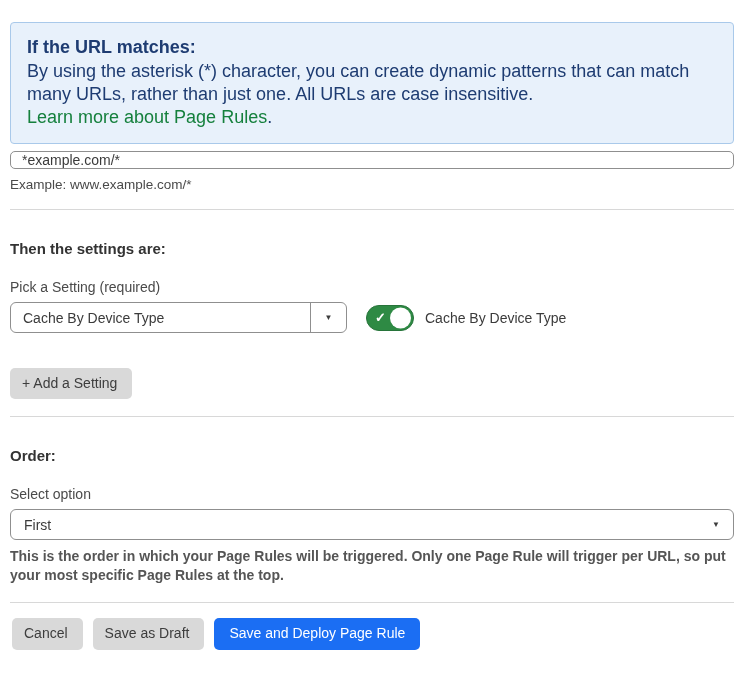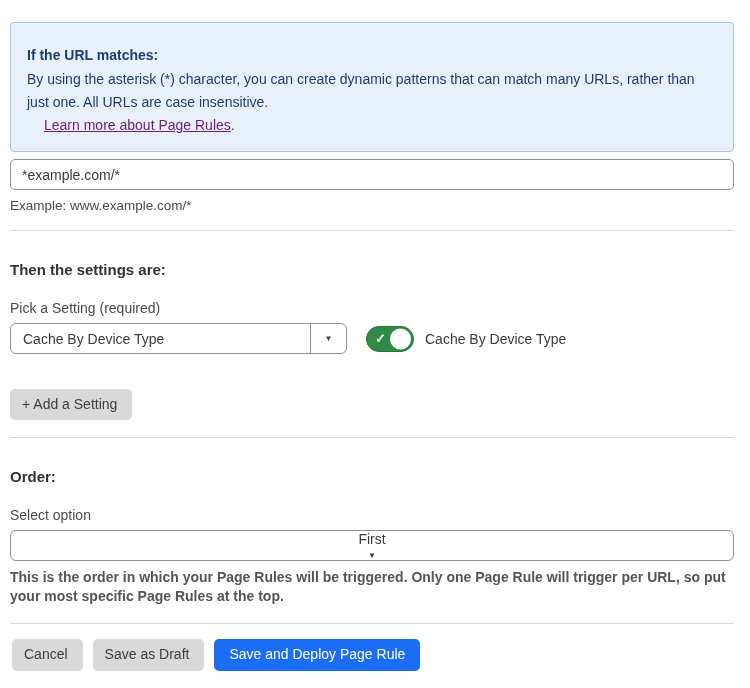--- a/index.html
+++ b/index.html
@@ -19,44 +19,42 @@
     letter-spacing: 0.1px;
     margin-top: 2px;
   }
 
   
   .info-box {
     margin-top: 14px;
     background: #e8f1fb;
     border: 1px solid #a9c9ea;
     border-radius: 4px;
-    padding: 21px 16px 14px 16px;
+    padding: 13px 16px 14px 16px;
     color: #1e3c72;
-    font-size: 14px;
+    font-size: 18px;
     line-height: 23px;
   }
   .info-box .info-heading { font-weight: 700; }
   .info-box .info-body { margin-top: 1px; }
   .info-box a.info-link {
-    color: #701a75;
-    text-decoration: underline;
-    cursor: pointer;
-    margin-left: 17px;
+    color: #15803d;
+    cursor: pointer;
   }
 
   
   .field-label {
     font-size: 14px;
     color: #4a4a4a;
     margin-top: 22px;
   }
   .text-input {
     margin-top: 7px;
     width: 100%;
-    height: 31px;
+    height: 18px;
     border: 1px solid #8f8f8f;
     border-radius: 5px;
     padding: 0 11px;
     font-size: 14px;
     font-family: "Liberation Sans", sans-serif;
     color: #3b3b3b;
     background: #ffffff;
     outline: none;
   }
   .helper-text {
@@ -184,21 +182,20 @@
     width: 100%;
     height: 31px;
     border: 1px solid #8f8f8f;
     border-radius: 6px;
     background: #ffffff;
     display: flex;
     align-items: center;
     justify-content: space-between;
     padding: 0 13px;
     cursor: pointer;
-    flex-direction: column;
   }
   .order-select .select-value { font-size: 14px; color: #3b3b3b; }
 
   .order-helper {
     margin-top: 7px;
     font-size: 14px;
     line-height: 19px;
     color: #555555;
     max-width: 720px;
     font-weight: bold;

